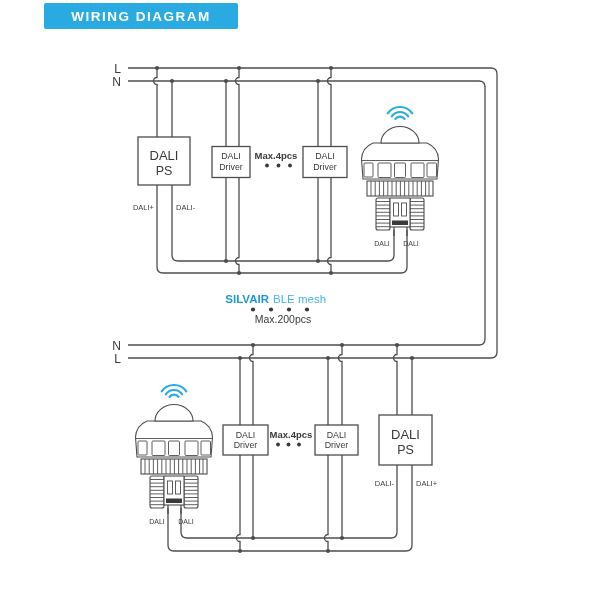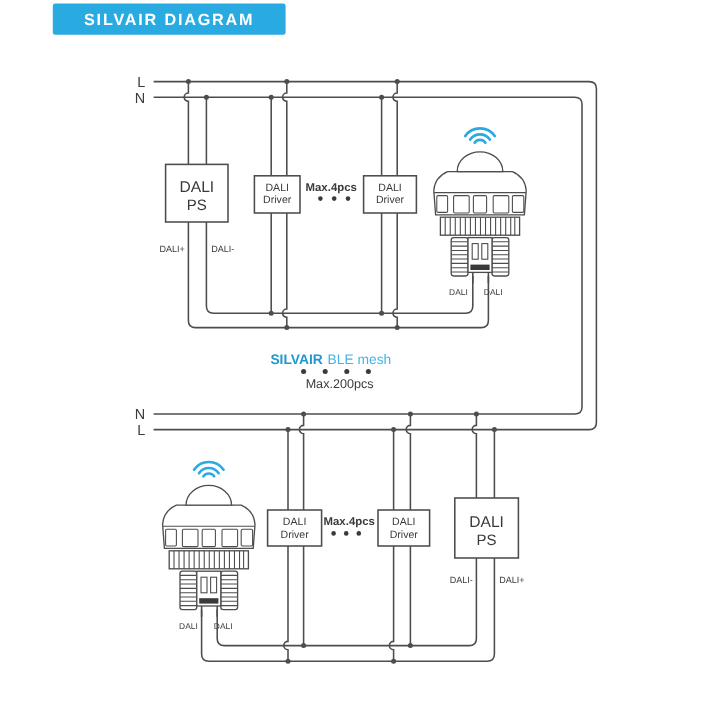--- a/index.html
+++ b/index.html
@@ -28,21 +28,21 @@
   .sens{stroke:#4d4d4d;stroke-width:1.1;fill:#ffffff;}
   .sensl{stroke:#4d4d4d;stroke-width:0.9;fill:none;}
   .sensdark{fill:#3a3a3a;stroke:none;}
 </style>
 </head>
 <body>
 
 <div id="stage">
 
   <div id="banner">
-    <span>SILVAIR DIAGRAM</span>
+    <span>WIRING DIAGRAM</span>
   </div>
 
   <svg width="600" height="600" viewBox="0 0 600 600">
 
     <defs>
       <g id="sensor-shape">
         <path class="wifi" d="M -12.3 10.4 A 15 15 0 0 1 12.3 10.4"></path>
         <path class="wifi" d="M -8.2 13.3 A 10 10 0 0 1 8.2 13.3"></path>
         <path class="wifi" d="M -4.5 15.9 A 5.5 5.5 0 0 1 4.5 15.9"></path>
         <path class="sens" d="M -27 40 C -34 43 -38 48 -38.5 56 L -37 76 L 37 76 L 38.5 56 C 38 48 34 43 27 40 Z"></path>

